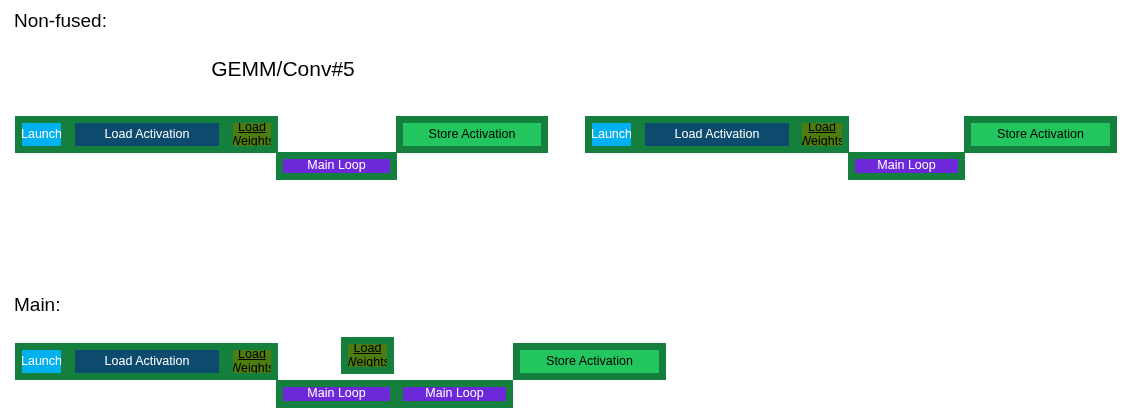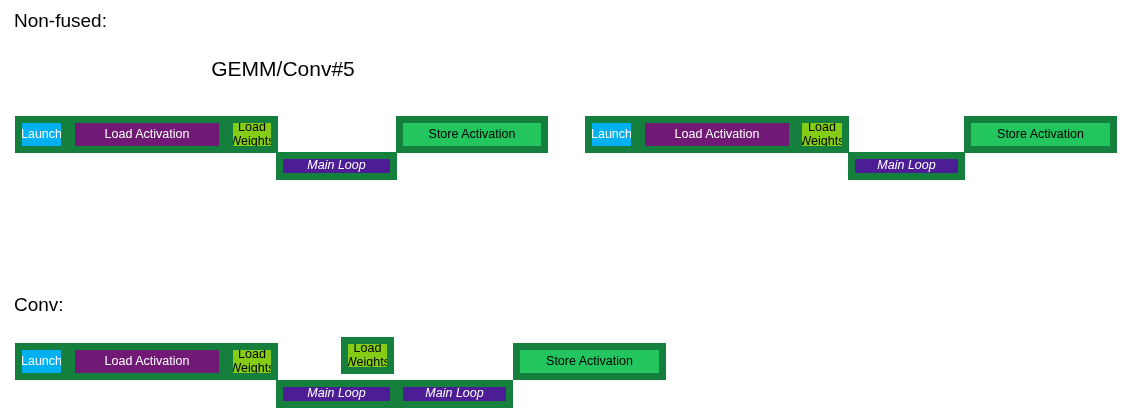--- a/index.html
+++ b/index.html
@@ -33,33 +33,33 @@
     display:flex;
     align-items:center;
     justify-content:center;
     font-size:12.5px;
     line-height:1.05;
     text-align:center;
     white-space:pre-line;
     overflow:hidden;
   }
   .bar.launch{background:#00B0F0;color:#ffffff;}
-  .bar.purple{background:#701a75;color:#ffffff;}
-  .bar.weights{background:#84cc16;color:#000000;}
+  .bar.purple{background:#0c4a6e;color:#ffffff;}
+  .bar.weights{background:#4d7c0f;color:#000000;text-decoration:underline;}
   .bar.store{background:#22c55e;color:#000000;text-align:right;}
-  .bar.mainloop{background:#4c1d95;color:#ffffff;font-style:italic;}
+  .bar.mainloop{background:#6d28d9;color:#ffffff;}
 </style>
 </head>
 <body>
 
 <div class="canvas">
 
   <div class="section-label" id="lbl-nonfused" style="left: 14px; top: 10px;">Non-fused:</div>
 
-  <div class="section-label" id="lbl-fused" style="left: 14px; top: 294px;">Conv:</div>
+  <div class="section-label" id="lbl-fused" style="left: 14px; top: 294px;">Main:</div>
 
   <div class="group-title" id="title-0" style="left: 190px; top: 57px; width: 186px;">GEMM/Conv#5</div>
 
 
   <div id="bars-layer">
       <div class="bar launch" style="left: 15px; top: 116px; width: 53px; height: 37px;">Launch</div>
       <div class="bar purple" style="left: 68px; top: 116px; width: 158px; height: 37px;">Load Activation</div>
       <div class="bar weights" style="left: 226px; top: 116px; width: 52px; height: 37px;">Load
 Weights</div>
       <div class="bar mainloop" style="left: 276px; top: 152px; width: 121px; height: 28px;">Main Loop</div>

